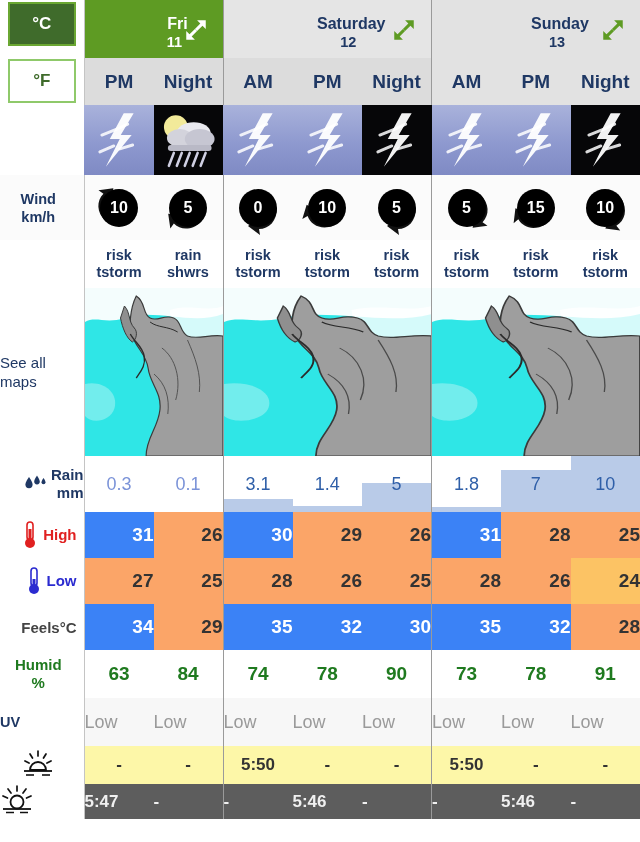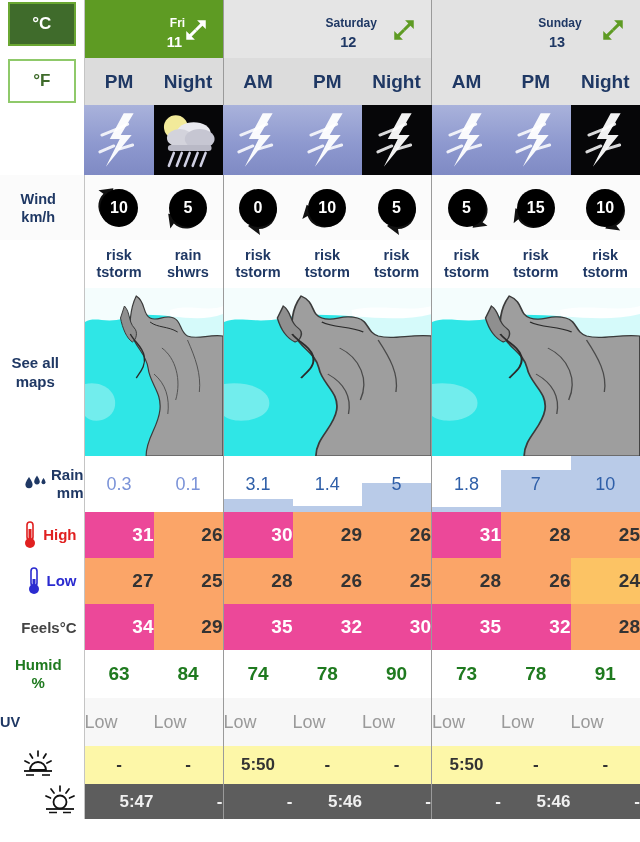--- a/index.html
+++ b/index.html
@@ -16,21 +16,21 @@
   td { padding:0; vertical-align:middle; }
 
   
   .lbl { width:84px; text-align:right; padding-right:7px; background:#fff; }
 
   
   .dayhdr { height:58px; position:relative; text-align:center; }
   .dayhdr.today { background:#5e9b23; }
   .dayhdr.alt0 { background:#e5e5e5; }
   .dayhdr.alt1 { background:#e2e2e2; }
-  .dayname { font-size:12px; font-weight:bold; line-height:19px; padding-top:7px;margin-left:48px; }
+  .dayname { font-size:16px; font-weight:bold; line-height:19px; padding-top:7px;margin-left:48px; }
   .daynum  { font-size:14.5px; font-weight:bold; line-height:19px;padding-left:42px; }
   .dayhdr.today .dayname, .dayhdr.today .daynum { color:#ffffff; }
   .dayhdr.alt0 .dayname, .dayhdr.alt0 .daynum,
   .dayhdr.alt1 .dayname, .dayhdr.alt1 .daynum { color:#1f3864; }
   .expand { position:absolute; right:14px; top:17px; width:26px; height:26px; cursor:pointer; }
 
   
   .perrow td { height:47px; text-align:center; font-size:19px; font-weight:bold; color:#1f3864; }
   .per.alt0 { background:#e2e2e2; }
   .per.alt1 { background:#dcdcdc; }
@@ -52,53 +52,53 @@
   .windarrow { position:absolute; left:50%; top:50%; width:62px; height:62px; margin-left:-31px; margin-top:-31px; }
 
   
   .riskrow td { height:48px; text-align:center; background:#fff;
      font-size:14.5px; font-weight:bold; color:#1f3864; line-height:17px; }
 
   
   .maprow td { height:168px; padding:0; }
   .mapcell { width:100%; height:168px; position:relative; overflow:hidden;
      background:#29e4e4; }
-  .seeall { font-size:15px; font-weight:bold; color:#1f3864; line-height:19px;
-     text-align:center; padding-right:13px; cursor:pointer; }
+  .seeall { font-size:15px; font-weight:normal; color:#1f3864; line-height:19px;
+     text-align:left; padding-right:13px; cursor:pointer; }
 
   
   .rainrow td { height:56px; padding:0; position:relative; background:#fff; }
   .raincell { position:relative; width:100%; height:56px; overflow:hidden; }
   .rainbar { position:absolute; left:0; right:0; bottom:0; background:#b9cbe8; }
   .rainval { position:absolute; left:0; right:0; top:50%; transform:translateY(-50%);
      text-align:center; font-size:18px; color:#2f5fa8; font-weight:normal; z-index:2; }
   .rainval.light { color:#7b93d8; }
   .lblrain { color:#1f3864; }
 
   
   .temprow td { height:46px; text-align:right; font-size:19px; font-weight:bold; }
-  .t-hot   { background:#ec4899; color:#ffffff; }
+  .t-hot   { background:#3b82f6; color:#ffffff; }
   .t-warm  { background:#fba568; color:#333333; }
   .t-mid   { background:#fcc364; color:#333333; }
   .feels .t-hot { color:#ffffff;padding-left:28px; }
   .feels .t-warm { color:#333333; }
 
   
   .humidrow td { height:48px; text-align:center; font-size:19px; font-weight:bold;
       color:#1f7a1f; background:#fff; }
   .lbl-humid { color:#1f7a1f; }
 
   
   .uvrow td { height:48px; text-align:left; font-size:18px; color:#9a9a9a; background:#f7f7f7; }
   .uvrow td.lbl { color:#1f3864; font-weight:bold; font-size:14.5px; background:#fff; }
 
   
   .sunriserow td { height:38px; text-align:center; font-size:17px; font-weight:bold;
       background:#fdf7a8; color:#333; }
-  .sunsetrow td { height:28px; text-align:right; font-size:17px; font-weight:bold;
+  .sunsetrow td { height:28px; text-align:left; font-size:17px; font-weight:bold;
       background:#5d5d5d; color:#f0f0f0; }
   .sunriserow td.lbl, .sunsetrow td.lbl { background:#fff; }
 
   .unitcell { width:84px; background:#fff; padding:0; }
   .unitbox { width:68px; margin:0 auto; }
   .btn-c { height:44px; background:#3f6b2b; border:2px solid #6aa732; color:#fff;
      font-size:17px; font-weight:bold; display:flex; align-items:center; justify-content:center;
      cursor:pointer; }
   .btn-f { height:44px; margin-top:13px; background:#fff; border:2px solid #8fc96a; color:#3f6b2b;
      font-size:17px; font-weight:bold; display:flex; align-items:center; justify-content:center;

